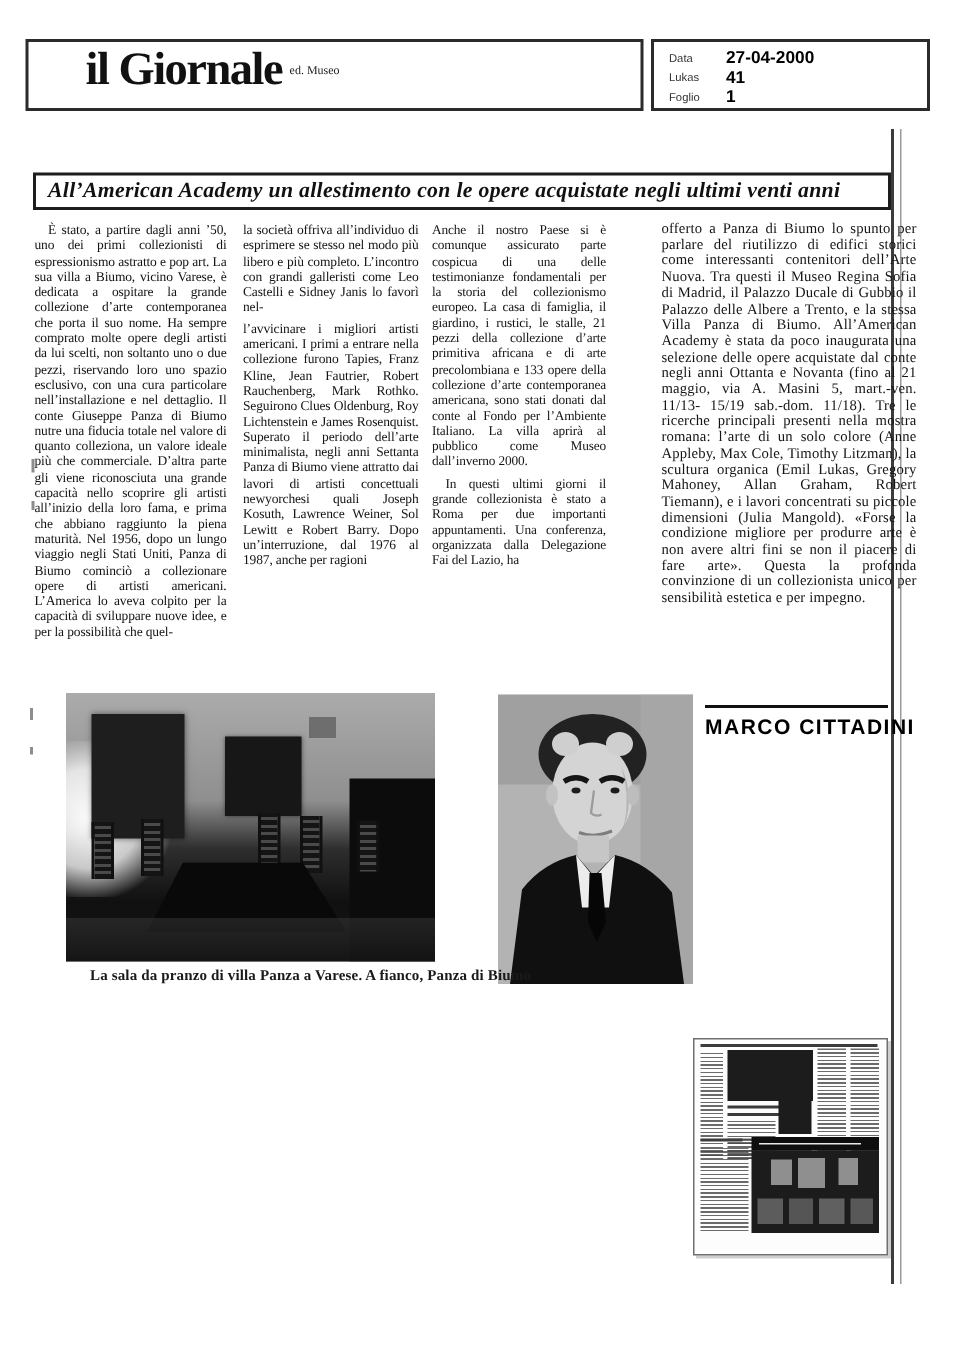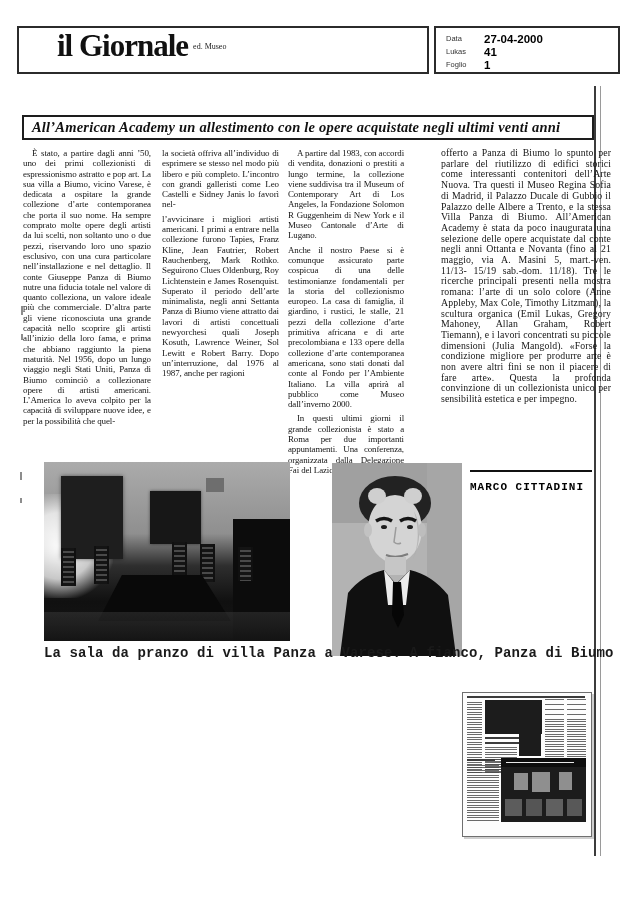--- a/index.html
+++ b/index.html
@@ -78,24 +78,24 @@
   .chair.c1 { left:17px;  top:86px; }
   .chair.c2 { left:50px;  top:84px; }
   .chair.c3 { left:128px; top:80px; }
   .chair.c4 { left:156px; top:82px; }
   .chair.c5 { left:194px; top:85px; height:34px; }
   .photo-portrait {
     position:absolute; left:332px; top:463px; width:130px; height:193px; overflow:hidden; background:#b3b3b3;
   }
   
   .byline-block { position:absolute; left:470px; top:470px; width:122px; border-top:2px solid #111; padding-top:4px; }
-  .byline { font-family:Liberation Mono, monospace; font-weight:bold; font-size:11px;
+  .byline { font-family:Liberation Sans, sans-serif; font-weight:bold; font-size:14px;
     letter-spacing:1px; color:#000; white-space:nowrap; }
-  .caption { position:absolute; left:44px; top:645px; width:280px;
-    font-family:Liberation Mono, monospace; font-weight:bold; font-size:14px; letter-spacing:0.1px;
+  .caption { position:absolute; left:60px; top:645px; width:280px;
+    font-family:Liberation Serif, serif; font-weight:bold; font-size:10px; letter-spacing:0.1px;
     color:#1a1a1a; white-space:nowrap; }
   
   .thumb { position:absolute; left:462px; top:692px; width:130px; height:145px;
     background:#fdfdfd; border:1px solid #6f6f6f; box-shadow:2px 2px 0 #cfcfcf; overflow:hidden; }
   .t-txt { position:absolute;
     background-image: repeating-linear-gradient(to bottom, rgba(70,70,70,.8) 0 0.9px, transparent 0.9px 2.5px); }
   .t-bar { position:absolute; background:#3c3c3c; }
   .t-blk { position:absolute; background:#1c1c1c; }
   .t-banner { position:absolute; background:#0e0e0e; }
   .t-banner::after { content:""; position:absolute; left:6%; top:45%; width:80%; height:1.5px; background:#e8e8e8; }
@@ -133,21 +133,20 @@
   </div>
 
   <div class="col col-1">
     <p class="indent">È stato, a partire dagli anni ’50, uno dei primi collezionisti di espressionismo astratto e pop art. La sua villa a Biumo, vicino Varese, è dedicata a ospitare la grande collezione d’arte contemporanea che porta il suo nome. Ha sempre comprato molte opere degli artisti da lui scelti, non soltanto uno o due pezzi, riservando loro uno spazio esclusivo, con una cura particolare nell’installazione e nel dettaglio. Il conte Giuseppe Panza di Biumo nutre una fiducia totale nel valore di quanto colleziona, un valore ideale più che commerciale. D’altra parte gli viene riconosciuta una grande capacità nello scoprire gli artisti all’inizio della loro fama, e prima che abbiano raggiunto la piena maturità. Nel 1956, dopo un lungo viaggio negli Stati Uniti, Panza di Biumo cominciò a collezionare opere di artisti americani. L’America lo aveva colpito per la capacità di sviluppare nuove idee, e per la possibilità che quel-</p>
   </div>
   <div class="col col-2">
     <p>la società offriva all’individuo di esprimere se stesso nel modo più libero e più completo. L’incontro con grandi galleristi come Leo Castelli e Sidney Janis lo favorì nel-</p>
     <p>l’avvicinare i migliori artisti americani. I primi a entrare nella collezione furono Tapies, Franz Kline, Jean Fautrier, Robert Rauchenberg, Mark Rothko. Seguirono Clues Oldenburg, Roy Lichtenstein e James Rosenquist. Superato il periodo dell’arte minimalista, negli anni Settanta Panza di Biumo viene attratto dai lavori di artisti concettuali newyorchesi quali Joseph Kosuth, Lawrence Weiner, Sol Lewitt e Robert Barry. Dopo un’interruzione, dal 1976 al 1987, anche per ragioni</p>
   </div>
   <div class="col col-3">
-    <p class="indent">A partire dal 1983, con accordi di vendita, donazioni o prestiti a lungo termine, la collezione viene suddivisa tra il Museum of Contemporary Art di Los Angeles, la Fondazione Solomon R Guggenheim di New York e il Museo Cantonale d’Arte di Lugano.</p>
     <p>Anche il nostro Paese si è comunque assicurato parte cospicua di una delle testimonianze fondamentali per la storia del collezionismo europeo. La casa di famiglia, il giardino, i rustici, le stalle, 21 pezzi della collezione d’arte primitiva africana e di arte precolombiana e 133 opere della collezione d’arte contemporanea americana, sono stati donati dal conte al Fondo per l’Ambiente Italiano. La villa aprirà al pubblico come Museo dall’inverno 2000.</p>
     <p class="indent">In questi ultimi giorni il grande collezionista è stato a Roma per due importanti appuntamenti. Una conferenza, organizzata dalla Delegazione Fai del Lazio, ha</p>
   </div>
   <div class="col col-4">
     <p>offerto a Panza di Biumo lo spunto per parlare del riutilizzo di edifici storici come interessanti contenitori dell’Arte Nuova. Tra questi il Museo Regina Sofia di Madrid, il Palazzo Ducale di Gubbio il Palazzo delle Albere a Trento, e la stessa Villa Panza di Biumo. All’American Academy è stata da poco inaugurata una selezione delle opere acquistate dal conte negli anni Ottanta e Novanta (fino al 21 maggio, via A. Masini 5, mart.-ven. 11/13- 15/19 sab.-dom. 11/18). Tre le ricerche principali presenti nella mostra romana: l’arte di un solo colore (Anne Appleby, Max Cole, Timothy Litzman), la scultura organica (Emil Lukas, Gregory Mahoney, Allan Graham, Robert Tiemann), e i lavori concentrati su piccole dimensioni (Julia Mangold). «Forse la condizione migliore per produrre arte è non avere altri fini se non il piacere di fare arte». Questa la profonda convinzione di un collezionista unico per sensibilità estetica e per impegno.</p>
   </div>
 
   <div class="artifact" style="left:21px; top:306px; height:9px;"></div>
   <div class="artifact" style="left:21px; top:334px; height:6px;"></div>
   <div class="artifact" style="left:20px; top:472px; height:8px;"></div>

